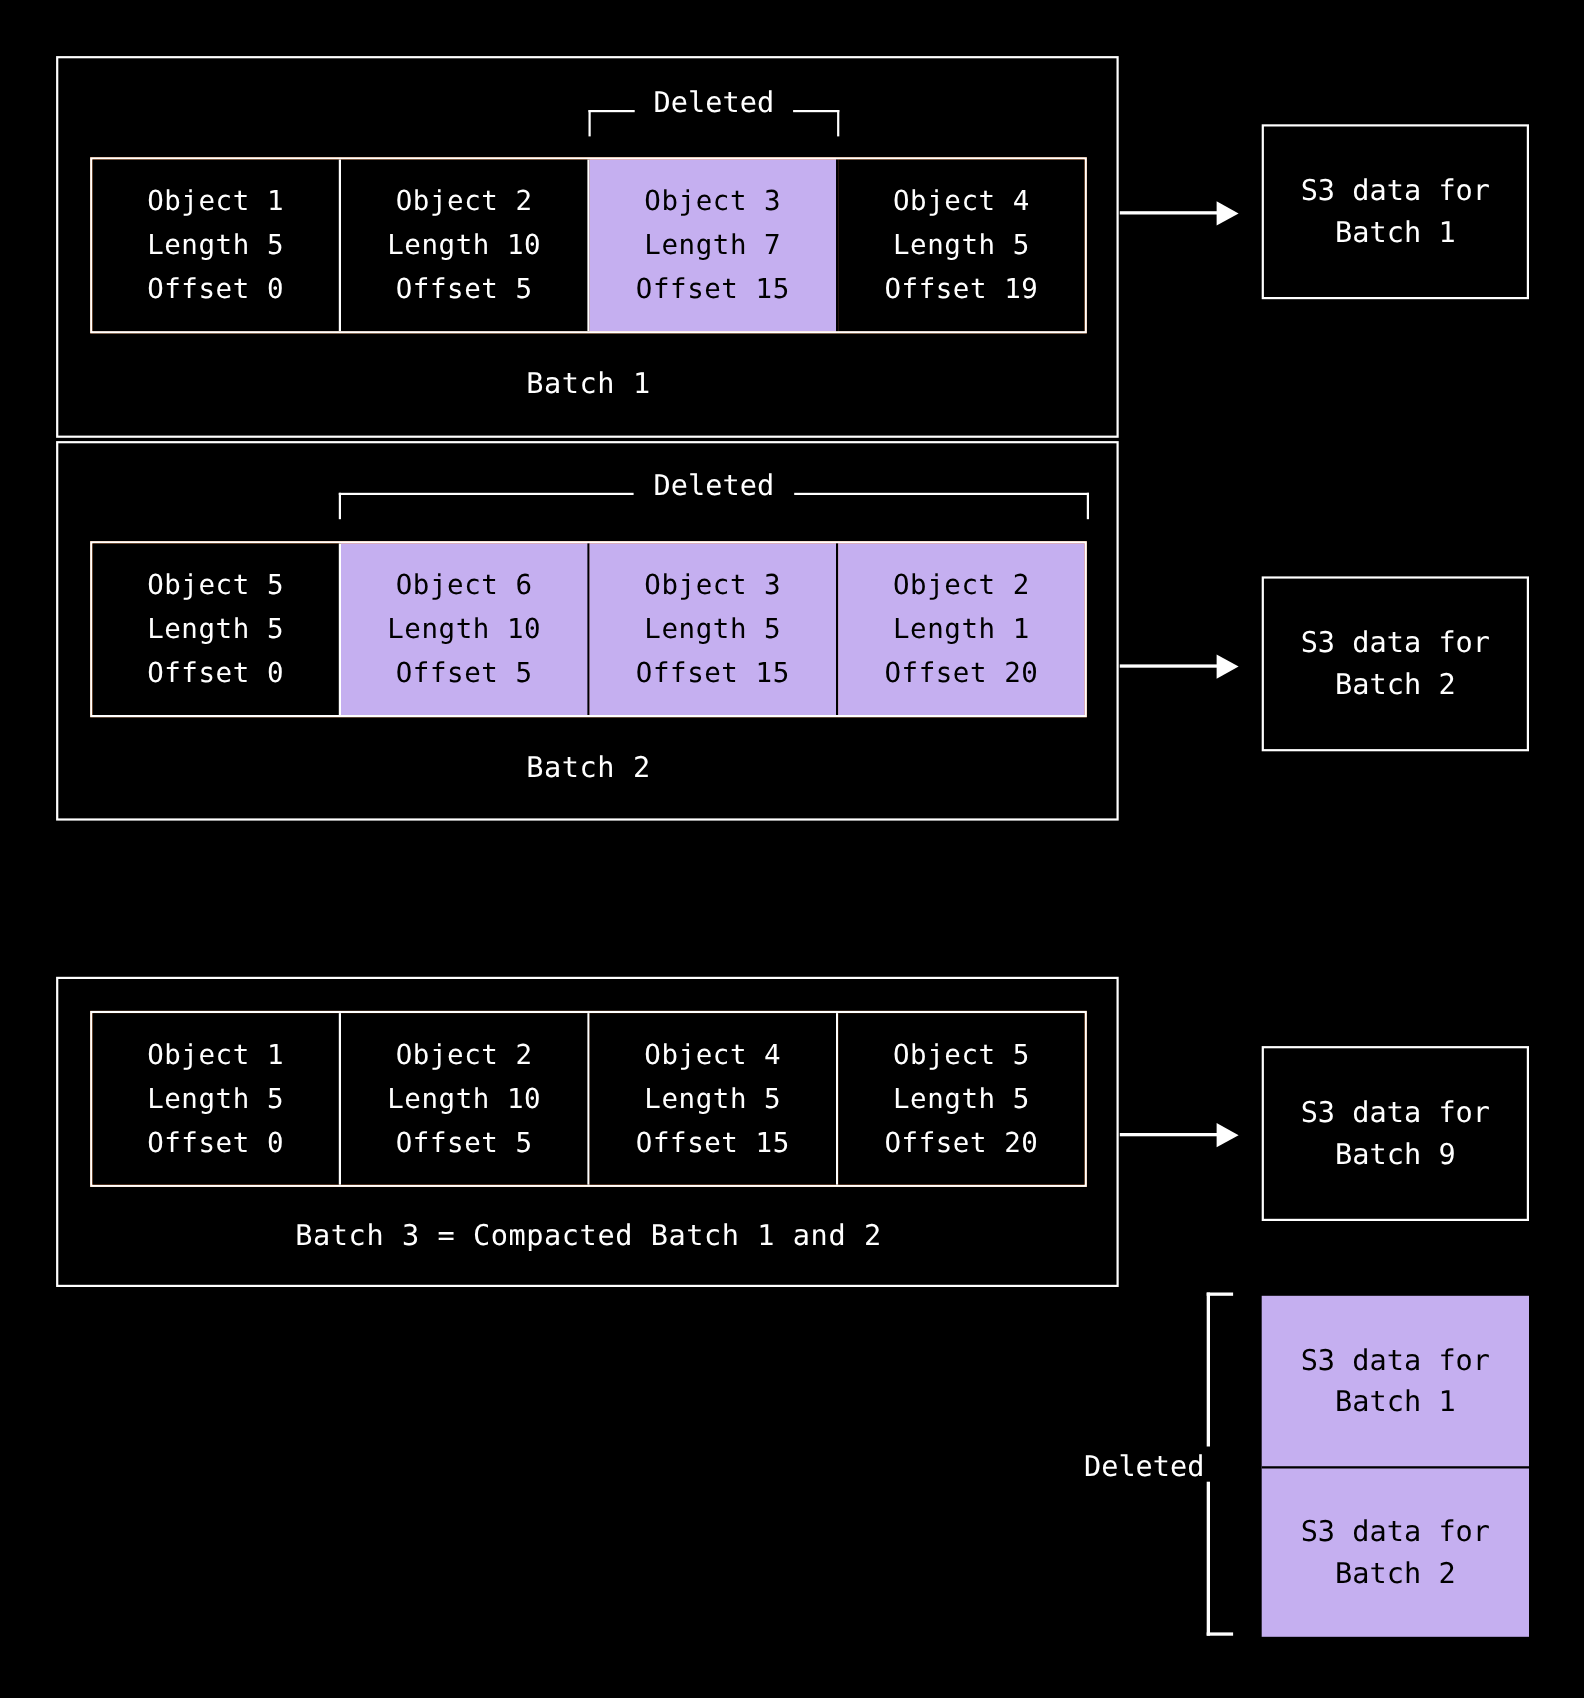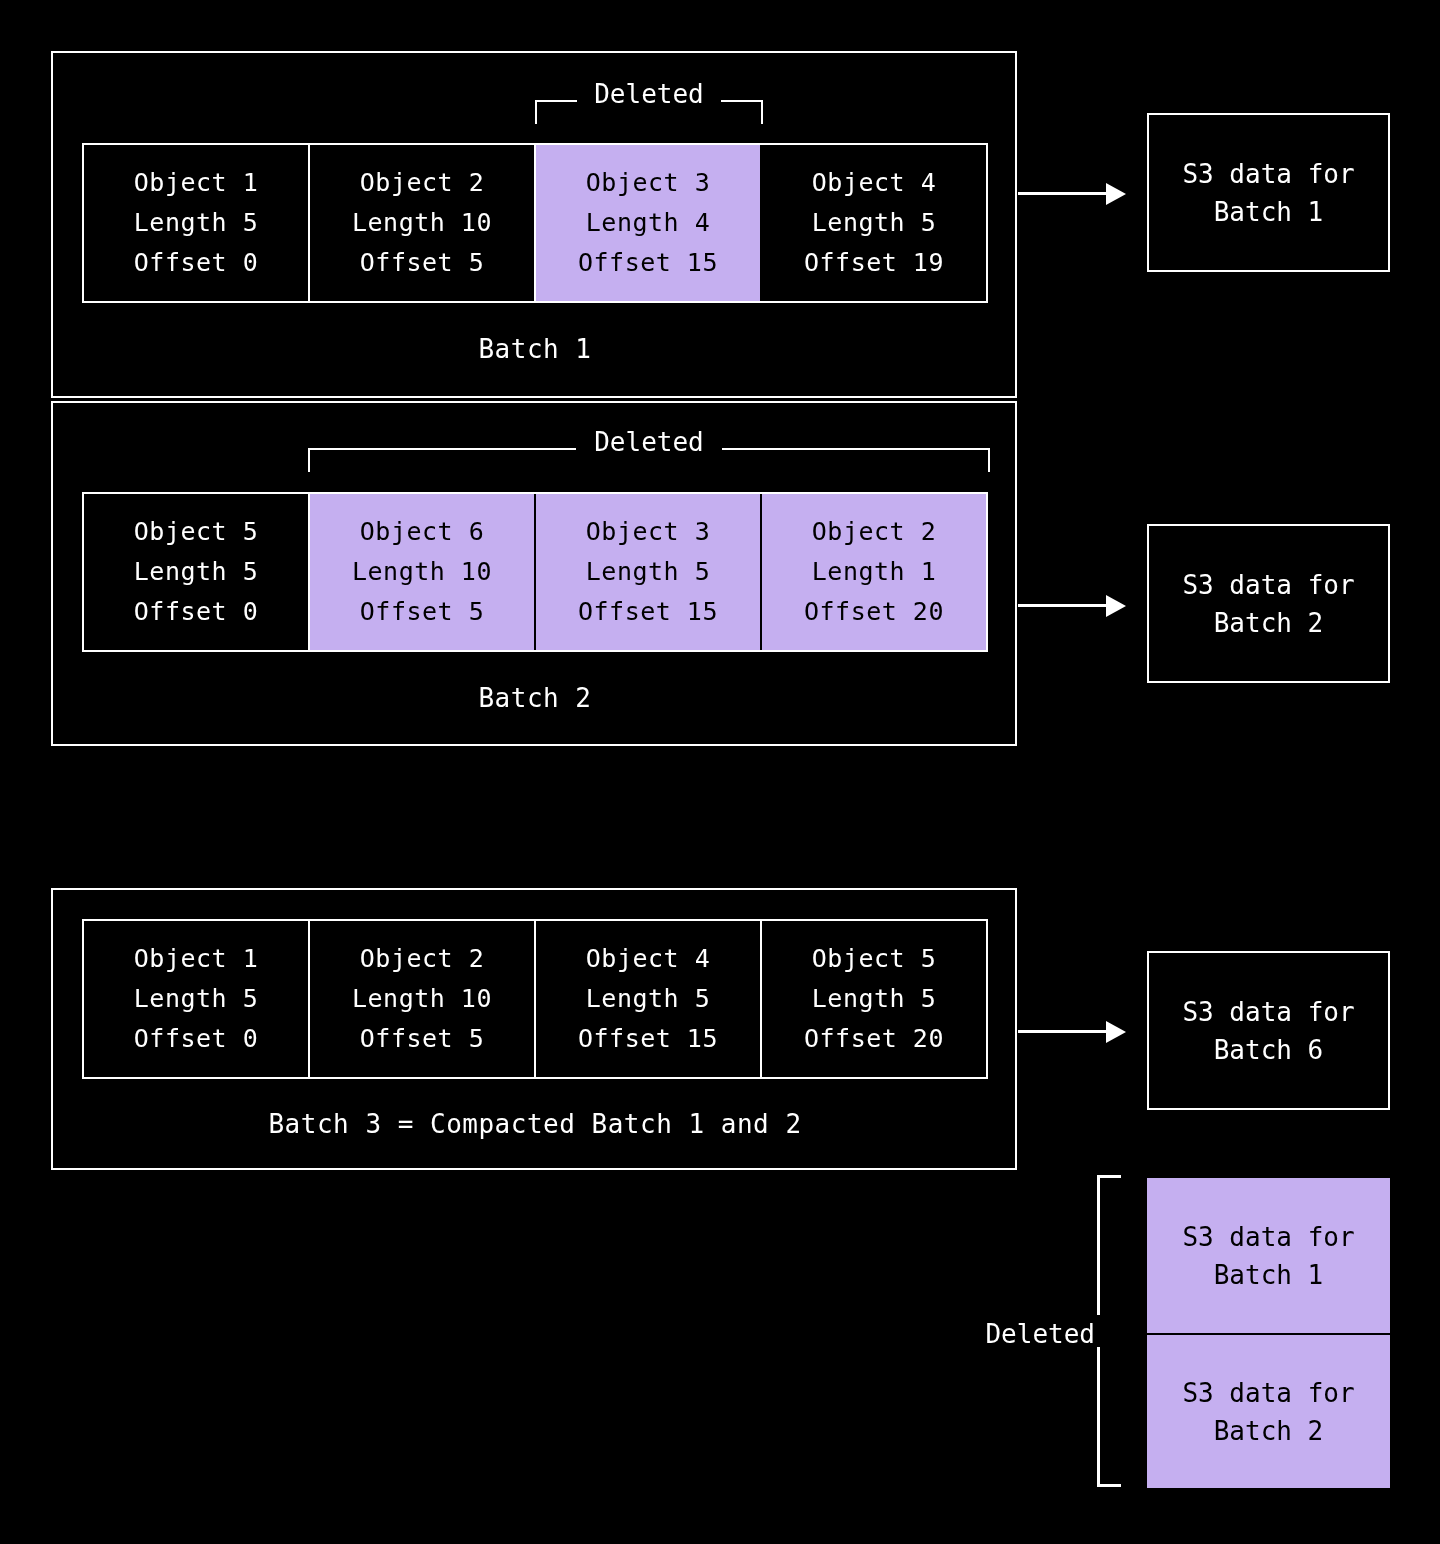--- a/index.html
+++ b/index.html
@@ -178,21 +178,21 @@
       <span class="obj-line">Length 5</span>
       <span class="obj-line">Offset 0</span>
     </div>
     <div class="obj-cell">
       <span class="obj-line">Object 2</span>
       <span class="obj-line">Length 10</span>
       <span class="obj-line">Offset 5</span>
     </div>
     <div class="obj-cell deleted">
       <span class="obj-line">Object 3</span>
-      <span class="obj-line">Length 4</span>
+      <span class="obj-line">Length 7</span>
       <span class="obj-line">Offset 15</span>
     </div>
     <div class="obj-cell">
       <span class="obj-line">Object 4</span>
       <span class="obj-line">Length 5</span>
       <span class="obj-line">Offset 19</span>
     </div>
   </div>
 
   <div class="abs batch-caption" style="left:82px; top:334px; width:906px;">Batch 1</div>
@@ -273,21 +273,21 @@
     </div>
   </div>
 
   <div class="abs batch-caption" style="left:82px; top:1109px; width:906px;">Batch 3 = Compacted Batch 1 and 2</div>
 
   <div class="arrow-line" style="left:1018px; top:1030px; width:92px;"></div>
   <div class="arrow-head" style="left:1106px; top:1021px;"></div>
 
   <div class="abs s3-box" style="left:1147px; top:951px; width:243px; height:159px;">
     <span>S3 data for</span>
-    <span>Batch 6</span>
+    <span>Batch 9</span>
   </div>
 
   <div class="vbracket" style="left:1097px; top:1175px; width:26px; height:312px;">
     <div class="vline" style="top:0px; height:140px;"></div>
     <div class="vline" style="top:172px; height:140px;"></div>
     <div class="vtick" style="top:0px;"></div>
     <div class="vtick" style="bottom:0px;"></div>
   </div>
 
   <div class="vbracket-label" style="left:950px; top:1318px; width:145px;">Deleted</div>

